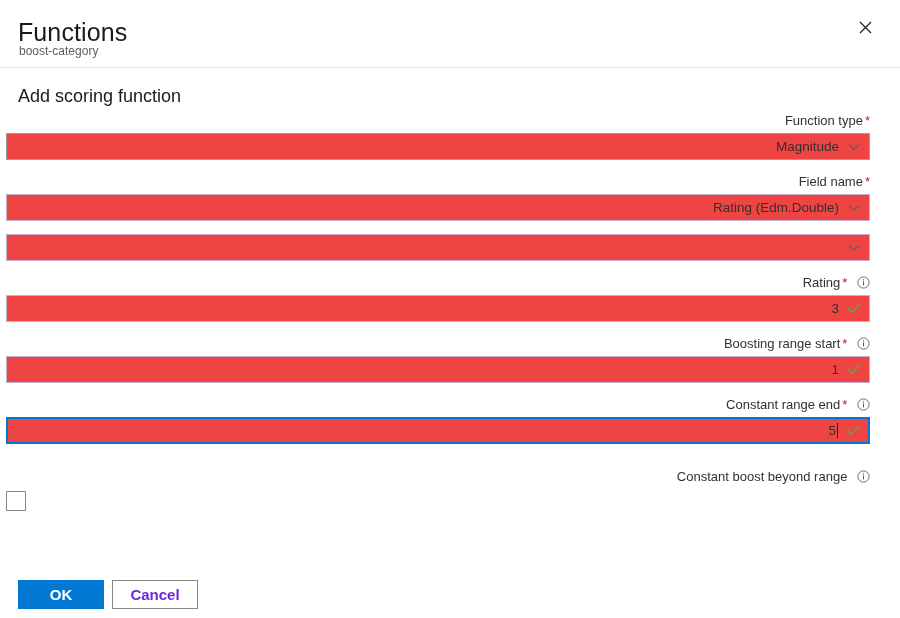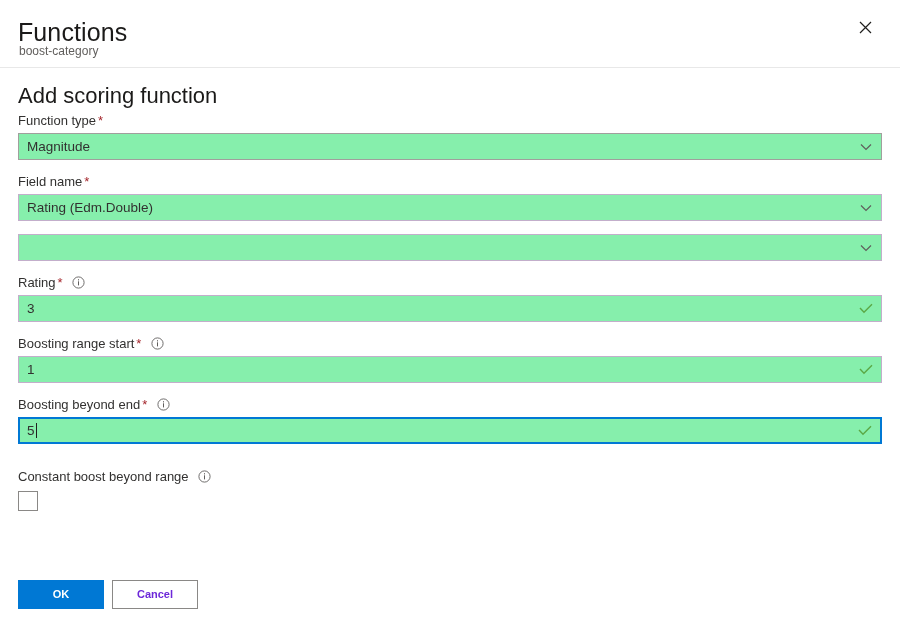--- a/index.html
+++ b/index.html
@@ -63,33 +63,34 @@
     border: none;
     padding: 0;
   }
   .close-btn svg { display: block; }
 
   
   .section-heading {
     position: absolute;
     left: 18px;
     top: 85px;
-    font-size: 22px;
+    font-size: 18px;
     font-weight: 400;
     color: #1b1a19;
     line-height: 22px;
     white-space: nowrap;
   }
 
   
   .form {
     position: absolute;
-    left: 18px;
+    left: 6px;
     top: 112px;
     width: 864px;
+    text-align: right;
   }
   .field {
     margin-bottom: 13px;
   }
   .field-label {
     display: block;
     font-size: 13px;
     line-height: 18px;
     color: #323130;
     margin-bottom: 3px;
@@ -105,21 +106,21 @@
     vertical-align: -2px;
     margin-left: 6px;
   }
   .info-icon svg { display: block; }
 
   .control {
     position: relative;
     box-sizing: border-box;
     width: 864px;
     height: 27px;
-    background: #86efac;
+    background: #ef4444;
     border: 1px solid #c3aecb;
     display: flex;
     align-items: center;
   }
   .control.neutral { border-color: #a19f9d; }
   .control.focused {
     border: 2px solid #0078d4;
   }
   .control-value {
     flex: 1 1 auto;
@@ -187,21 +188,21 @@
     left: 18px;
     top: 580px;
     display: flex;
     gap: 8px;
   }
   .btn {
     height: 29px;
     min-width: 86px;
     box-sizing: border-box;
     font-family: "Liberation Sans", sans-serif;
-    font-size: 11px;
+    font-size: 15px;
     line-height: 1;
     cursor: pointer;
     padding: 12px 14px;
     display: inline-flex;
     align-items: center;
     justify-content: center;
     white-space: nowrap;
   }
   .btn-primary {
     background: #0078d4;
@@ -311,21 +312,21 @@
       <span class="adornment">
         <svg width="14" height="11" viewBox="0 0 14 11" aria-hidden="true">
           <path d="M1 5 L5 9.2 L13 1.2" stroke="#5ba845" stroke-width="1.4" fill="none"></path>
         </svg>
       </span>
     </div>
   </div>
 
   <div class="field">
     <label class="field-label">
-      <span>Boosting beyond end</span><span class="req-star">*</span>
+      <span>Constant range end</span><span class="req-star">*</span>
       <span class="info-icon">
         <svg width="13" height="13" viewBox="0 0 13 13" aria-hidden="true">
           <circle cx="6.5" cy="6.5" r="5.6" stroke="#605e5c" stroke-width="0.9" fill="none"></circle>
           <rect x="6" y="5.3" width="1" height="4.1" fill="#605e5c"></rect>
           <rect x="6" y="3.2" width="1" height="1.2" fill="#605e5c"></rect>
         </svg>
       </span>
     </label>
     <div class="control focused">
       <span class="control-value"><span>5</span><span class="caret"></span></span>

